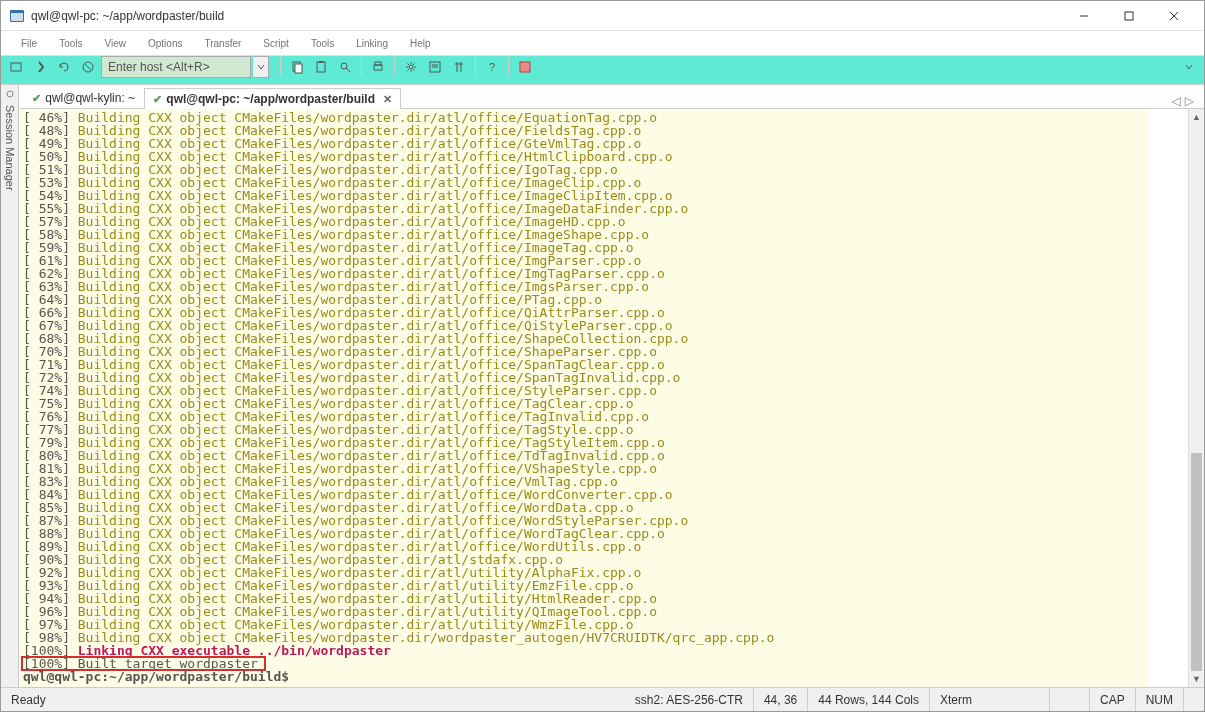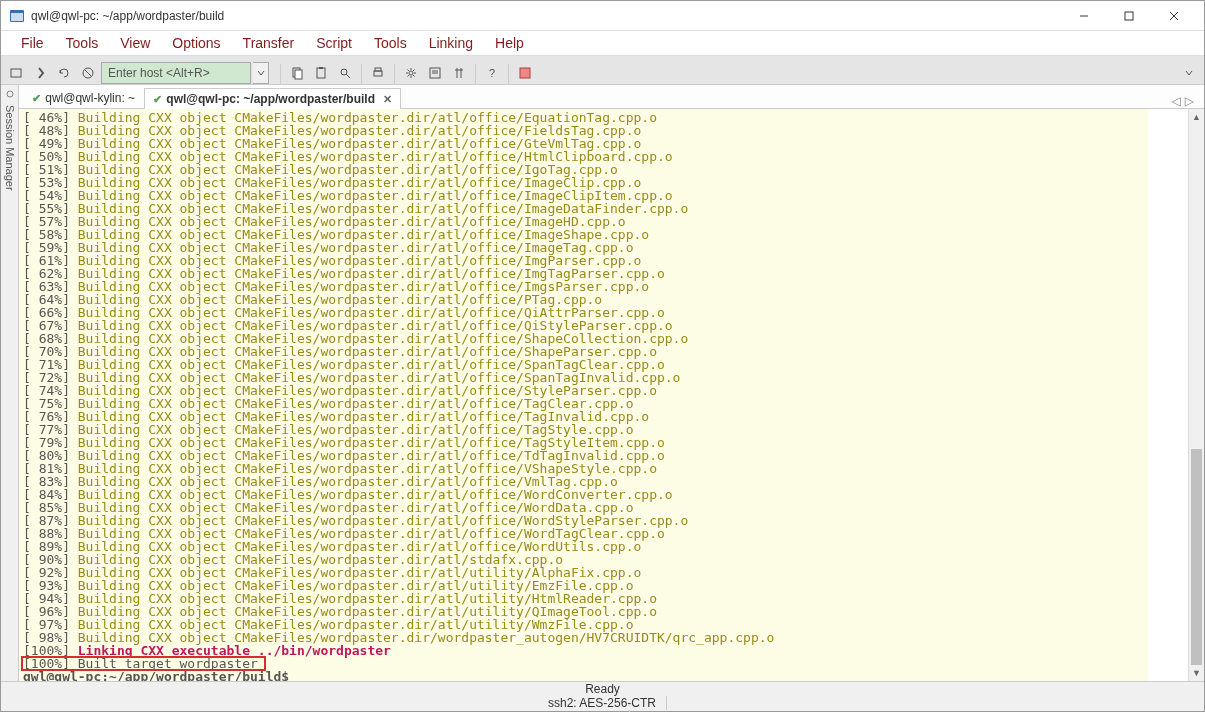--- a/index.html
+++ b/index.html
@@ -3,22 +3,22 @@
 <meta charset="utf-8">
 <style>
 * { margin: 0; padding: 0; box-sizing: border-box; }
 body { font-family: "Segoe UI", Tahoma, sans-serif; font-size: 12px; background: #f0f0f0; overflow: hidden; }
 .window { width: 1205px; height: 712px; display: flex; flex-direction: column; background: #fff; border: 1px solid #999; }
 .titlebar { height: 30px; display: flex; align-items: center; padding: 0 8px; background: #fff; border-bottom: 1px solid #e0e0e0; }
 .titlebar .icon { width: 16px; height: 16px; margin-right: 6px; }
 .titlebar .title { flex: 1; font-size: 12px; color: #333; }
 .winbtn { width: 45px; height: 28px; display: flex; align-items: center; justify-content: center; color: #333; }
 .menubar { height: 24px; display: flex; align-items: center; padding: 0 10px; gap: 2px; background: #fff; }
-.menuitem { padding: 19px 10px; font-size: 14px; color: #7f1d1d; }
-.toolbar { height: 30px; display: flex; align-items: flex-end; background: #e5e5e5; border-top: 1px solid #ddd; border-bottom: 1px solid #ccc; padding: 0 4px; gap: 2px; }
+.menuitem { padding: 19px 10px; font-size: 10px; color: #737373; }
+.toolbar { height: 30px; display: flex; align-items: flex-start; background: #5eead4; border-top: 1px solid #ddd; border-bottom: 1px solid #ccc; padding: 0 4px; gap: 2px; }
 .tbtn { width: 22px; height: 22px; display: flex; align-items: center; justify-content: center; color: #555; border: 1px solid transparent; }
 .tsep { width: 1px; height: 20px; background: #ccc; margin: 0 3px; }
 .hostbox { height: 22px; width: 150px; background: #d0e8d0; border: 1px solid #aaa; padding: 0 6px; display: flex; align-items: center; color: #555; font-size: 12px; }
 .dropdown-arrow { width: 16px; height: 22px; border: 1px solid #aaa; border-left: none; display: flex; align-items: center; justify-content: center; background: #f0f0f0; margin-right: 6px; }
 .body-area { flex: 1; display: flex; min-height: 0; }
 .sidebar { width: 18px; background: #f0f0f0; border-right: 1px solid #ccc; display: flex; flex-direction: column; align-items: center; padding-top: 4px; }
 .sidebar-label { writing-mode: vertical-lr; font-size: 11px; color: #555; padding: 6px 0; }
 .main { flex: 1; display: flex; flex-direction: column; min-width: 0; }
 .tabbar { height: 24px; display: flex; align-items: flex-end; background: #fdfdfd; border-bottom: 1px solid #ccc; padding: 0 4px; position: relative; }
 .tab { display: flex; align-items: center; padding: 3px 8px; gap: 4px; font-size: 12px; border: 1px solid transparent; border-bottom: none; color: #333; }
@@ -32,21 +32,21 @@
 .pct { color: #555; }
 .build { color: #9a8a1a; }
 .link { color: #be185d; font-weight: bold; }
 .built { color: #555; margin-top: 37px; }
 .prompt { color: #555; font-weight: bold; }
 .highlight-box { position: absolute; border: 2px solid #d03030; pointer-events: none; }
 .scrollbar { width: 16px; background: #f0f0f0; border-left: 1px solid #ddd; display: flex; flex-direction: column; }
 .sb-btn { height: 16px; display: flex; align-items: center; justify-content: center; color: #666; font-size: 9px; }
 .sb-track { flex: 1; position: relative; }
 .sb-thumb { position: absolute; left: 2px; right: 2px; background: #c0c0c0; height: 40%; bottom: 0; }
-.statusbar { height: 30px; background: #f0f0f0; border-top: 1px solid #ccc; display: flex; align-items: center; font-size: 12px; color: #333; flex-direction: column; }
+.statusbar { height: 24px; background: #f0f0f0; border-top: 1px solid #ccc; display: flex; align-items: center; font-size: 12px; color: #333; }
 .status-seg { padding: 0 10px; border-right: 1px solid #ccc; height: 100%; display: flex; align-items: center; }
 .status-seg.flex { flex: 1; border-right: none; }
 .term-wrap { flex: 1; display: flex; min-height: 0; gap: 40px; }
 svg { display: block; }
 </style>
 </head>
 <body>
 
 <div class="window">
 

